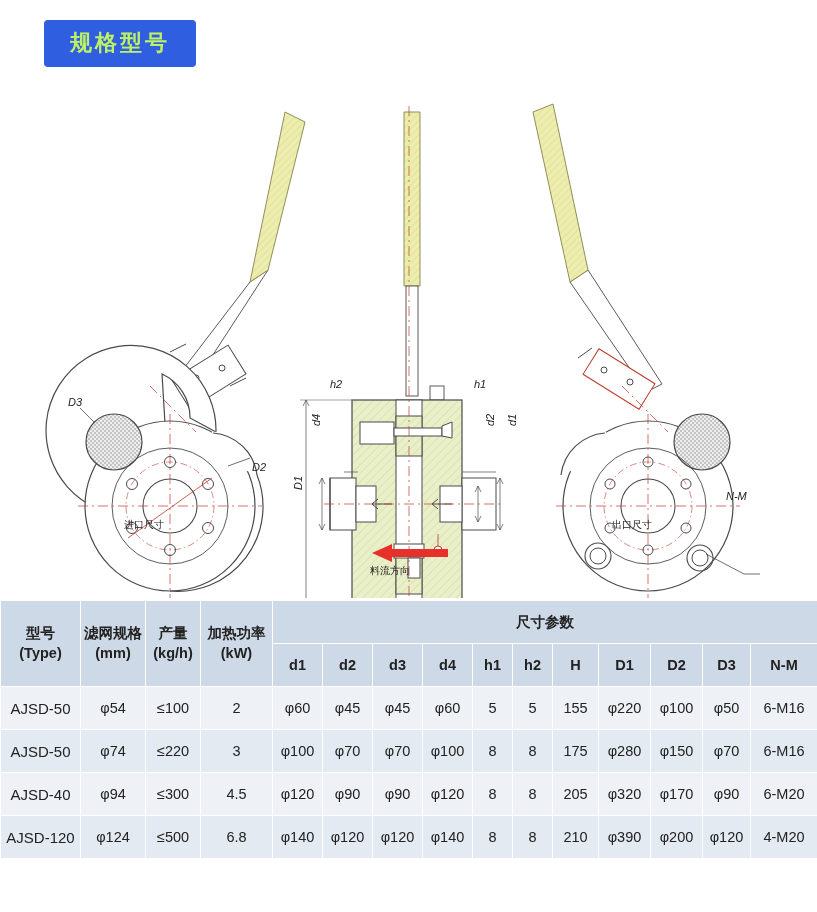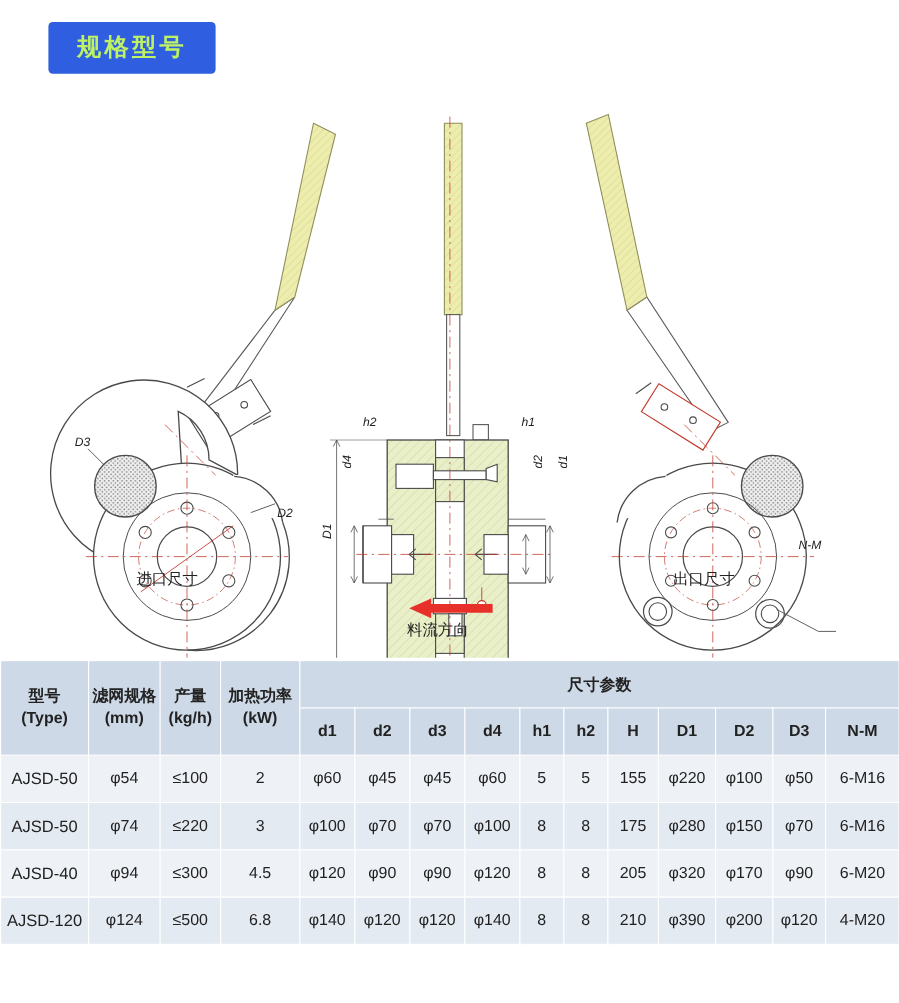--- a/index.html
+++ b/index.html
@@ -40,21 +40,21 @@
     height: 512px;
   }
   .drawing svg { display:block; }
 
   .lbl {
     position: absolute;
     font-family: "Liberation Sans", sans-serif;
     color: #333;
     white-space: nowrap;
   }
-  .lbl-cn { font-size: 14px; color:#222; }
+  .lbl-cn { font-size: 10px; color:#222; }
   .lbl-it { font-size: 11px; font-style: italic; color:#222; }
 
   
   .tbl-wrap {
     position: absolute;
     left: 0;
     top: 600px;
     width: 785px;
   }
   table.spec {

